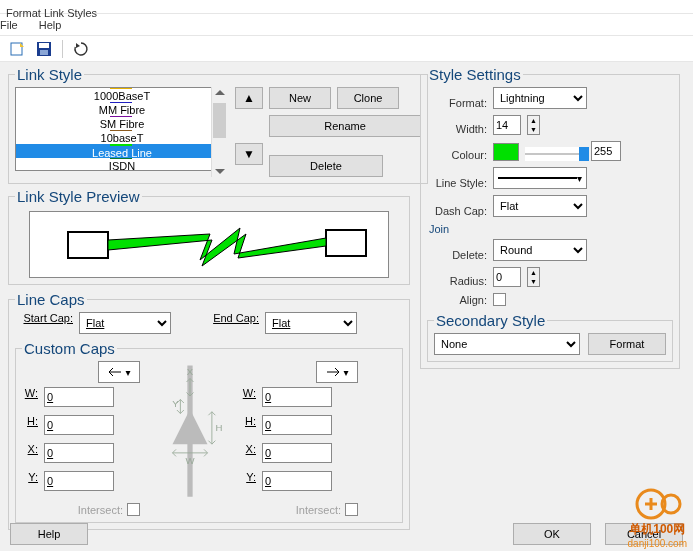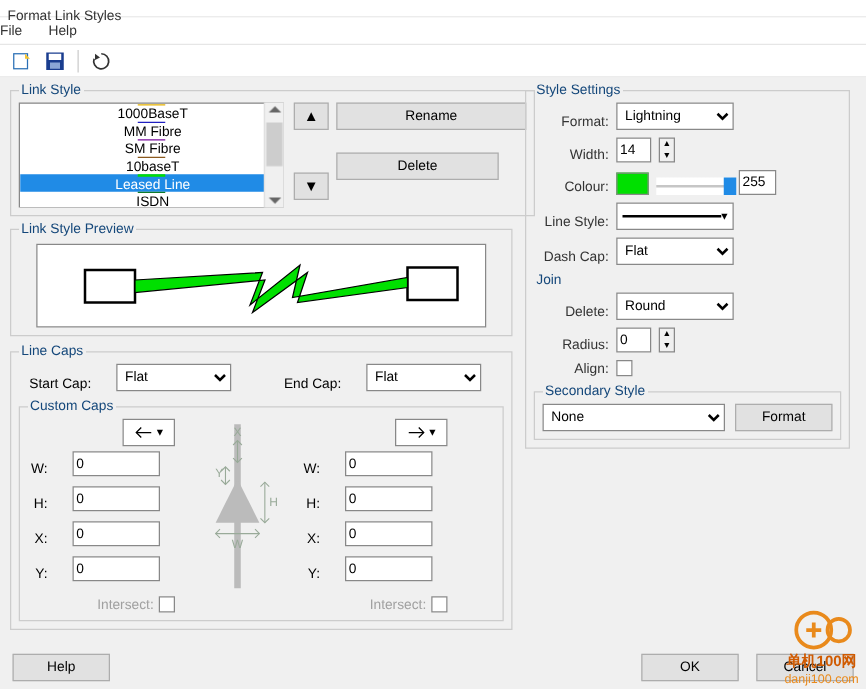--- a/index.html
+++ b/index.html
@@ -4,33 +4,33 @@
 <style>
   * { box-sizing: border-box; font-family: "Segoe UI", Tahoma, sans-serif; font-size: 11px; }
   body { margin: 0; padding: 0; width: 693px; height: 551px; background: #f0f0f0; overflow: hidden; position: relative; }
   .titlebar { background: #fff; height: 14px; line-height: 26px; padding-left: 6px; color: #333; border-bottom: 1px solid #e6e6e6; }
   .menubar { background: #fff; height: 22px; line-height: 22px; color: #333; border-bottom: 1px solid #e6e6e6; }
   .menubar span { margin-right: 18px; }
   .toolbar { background: #fff; height: 26px; line-height: 26px; padding-left: 10px; border-bottom: 1px solid #e6e6e6; display: flex; align-items: center; gap: 10px; }
   .toolbar svg { display:block;}
   .content { position: relative; padding: 6px 8px; height: 442px; }
   fieldset { border: 1px solid #ccc; margin: 0; padding: 4px 6px 6px 6px; }
-  legend { color: #14477a; padding: 0 2px; font-size: 11px; }
+  legend { color: #14477a; padding: 0 2px; font-size: 15px; }
   .leftcol { position:absolute; left:8px; top:4px; width:402px; }
   .rightcol { position:absolute; left:420px; top:4px; width:260px; }
   .listbox { border:1px solid #888; background:#fff; width:212px; height:84px; overflow:auto; }
   .listbox .row { height:14px; line-height:14px; white-space:nowrap; padding-left:2px; display:flex; align-items:center;flex-direction:column; }
   .listbox .row.sel { background:#208be6; color:#fff; }
   .sw { display:inline-block; width:22px; height:1px; margin-right:3px; }
   .btn { background:#e1e1e1; border:1px solid #adadad; height:22px; min-width:62px; text-align:center; line-height:20px; display:inline-block; user-select:none; }
   .arrowbtn { width:28px; min-width:28px; font-size:12px; }
   .block-buttons { display:inline-flex; flex-direction:column; gap:34px; vertical-align:top; margin-left:8px; }
   .block-newclone { display:inline-flex; flex-direction:column; gap:6px; vertical-align:top; margin-left:6px; }
   .preview { border:1px solid #888; background:#fff; width:360px; height:67px; margin:2px auto 0; position:relative; }
-  .lc-row { display:flex; align-items:flex-end; gap:20px; margin-bottom:4px; }
+  .lc-row { display:flex; align-items:flex-start; gap:6px; margin-bottom:4px;text-decoration:underline; }
   .lc-row label { width:58px; text-align:right; }
   select, input[type=text], input[type=number] { border:1px solid #888; background:#fff; height:20px; padding:0 2px; }
   select { height:22px; }
   .spin { width:28px; }
   .caps-grid { display:flex; gap:4px; }
   .caps-col { display:flex; flex-direction:column; gap:4px; width:118px; }
   .caps-mid { width:92px; text-align:center; color:#a0a0a0; }
   .caps-r label { width:20px; }
   .fr { display:flex; align-items:flex-end; gap:6px; margin-bottom:6px; }
   .fr > label:first-child { width:60px; text-align:right; color:#333; }
@@ -127,23 +127,27 @@
             <div class="scrollbar-fake">
                 <div class="thumb"></div>
               </div>
           </div>
         </div>
         <div class="block-buttons">
           <span class="btn arrowbtn">▲</span>
           <span class="btn arrowbtn">▼</span>
         </div>
         <div class="block-newclone">
+          <div style="display:flex; gap:6px;">
+            <span class="btn">New</span>
+            <span class="btn">Clone</span>
+          </div>
           <span class="btn" style="width:152px">Rename</span>
           <span style="height:6px"></span>
-          <span class="btn" style="width:130px">Delete</span>
+          <span class="btn" style="width:114px">Delete</span>
         </div>
       </div>
     </fieldset>
 
     <fieldset style="margin-top:4px">
       <legend>Link Style Preview</legend>
       <div class="preview">
         <svg width="360" height="67">
           <rect x="38" y="20" width="40" height="26" fill="#fff" stroke="#000" stroke-width="2"></rect>
           <rect x="296" y="18" width="40" height="26" fill="#fff" stroke="#000" stroke-width="2"></rect>

